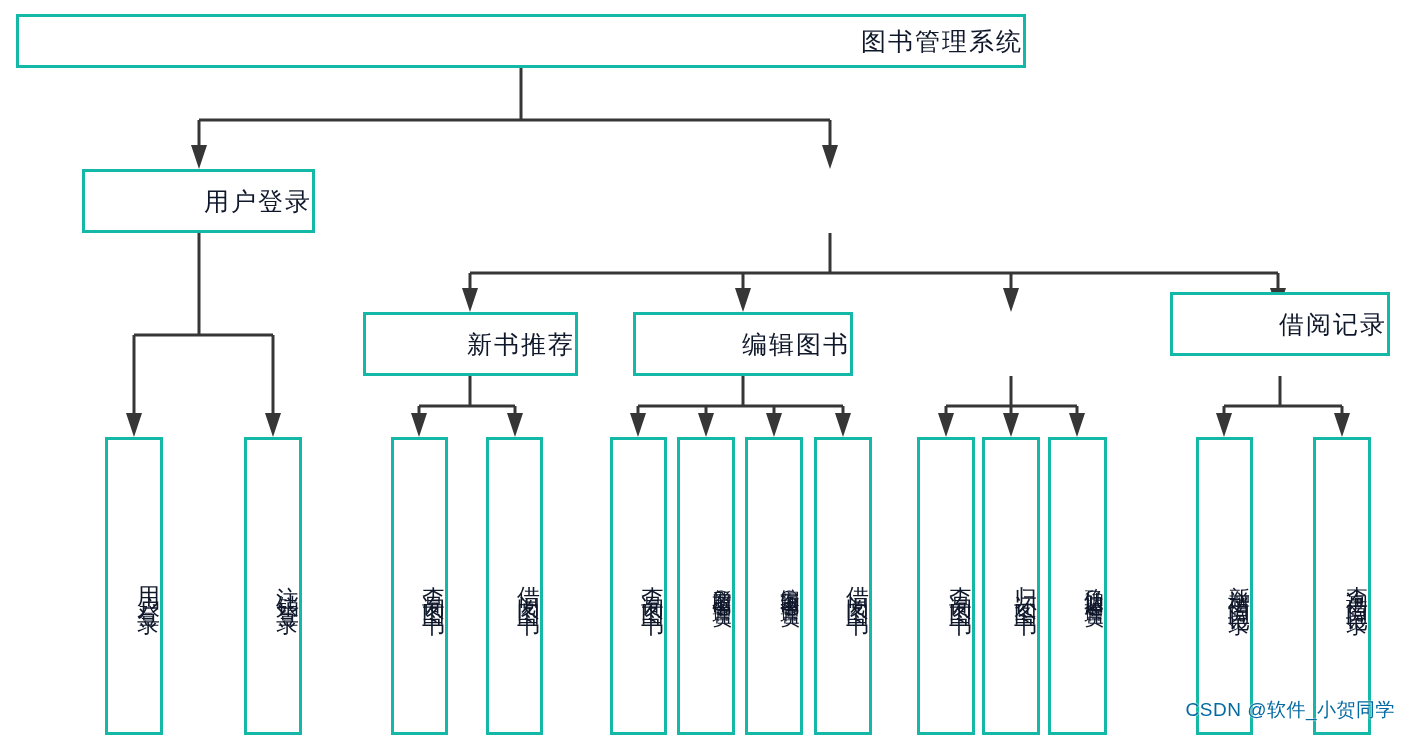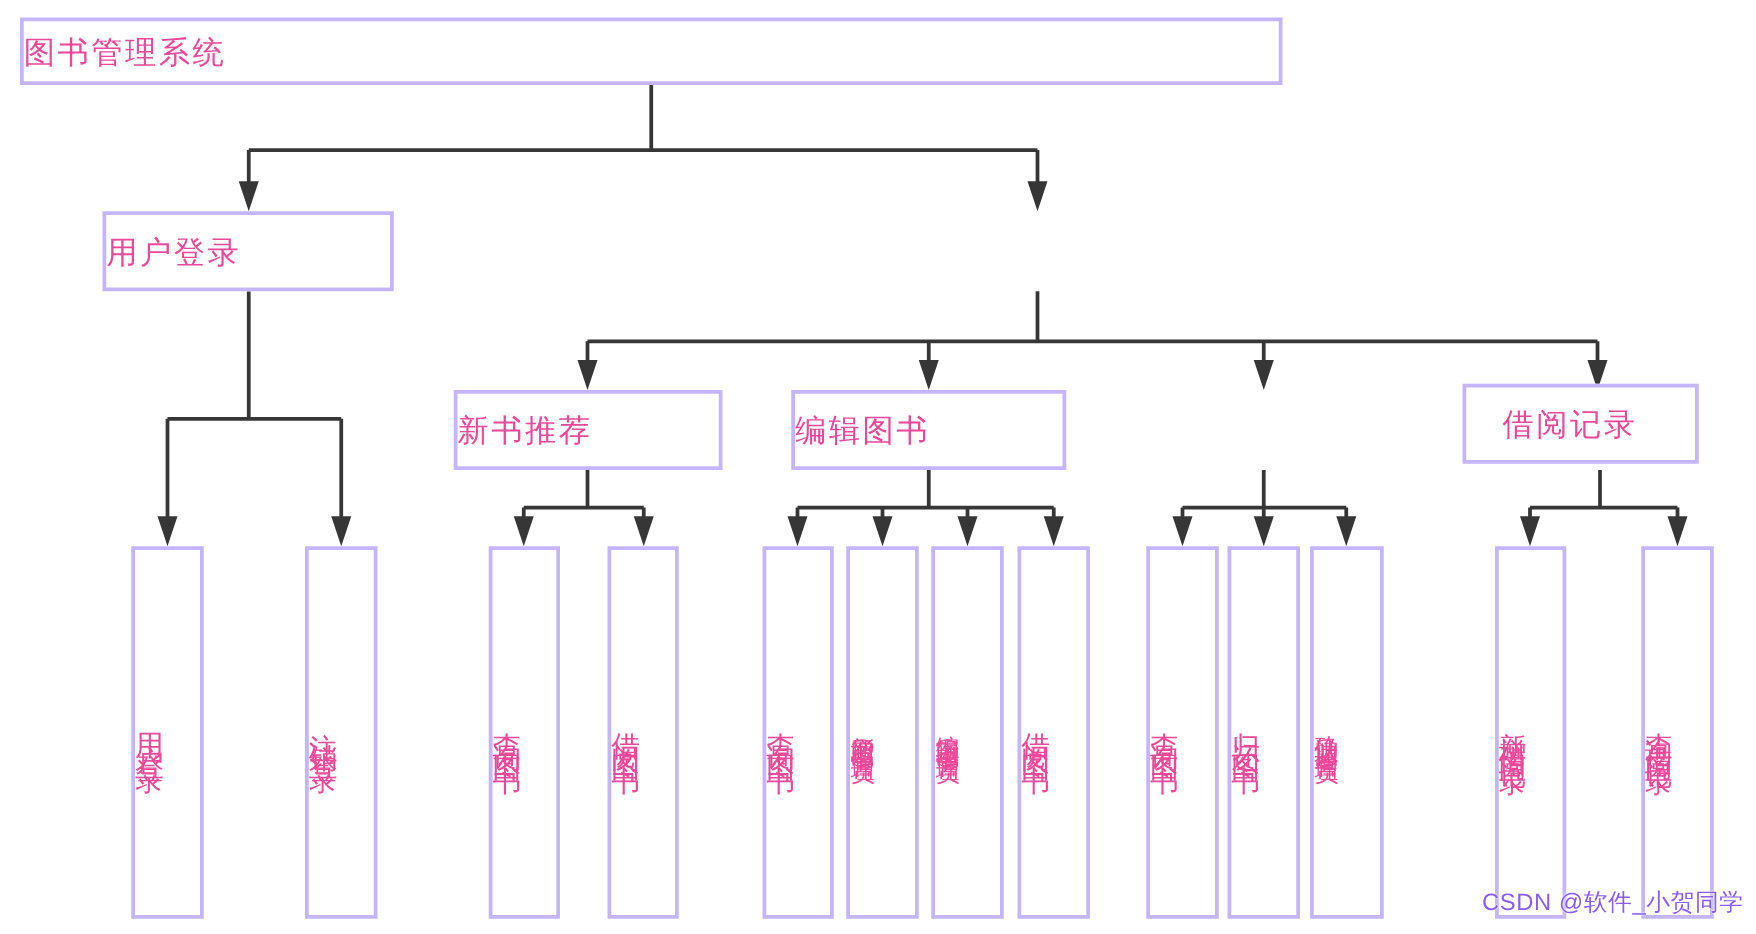--- a/index.html
+++ b/index.html
@@ -7,59 +7,59 @@
     width:1405px;height:747px;
     background:#ffffff;
     font-family:"Liberation Sans","DejaVu Sans",sans-serif;
     position:relative;overflow:hidden;
   }
   .stage{position:absolute;left:0;top:0;width:1405px;height:747px;}
   svg.connectors{position:absolute;left:0;top:0;z-index:1;}
   .node{
     position:absolute;z-index:2;
     background:#ffffff;
-    border:3px solid #c4b5fd;
+    border:3px solid #14b8a6;
     box-sizing:border-box;
-    display:flex;align-items:center;justify-content:flex-start;
-    color:#ec4899;
+    display:flex;align-items:center;justify-content:flex-end;
+    color:#0f172a;
   }
   .hbox{font-size:25px;letter-spacing:2px;white-space:nowrap;}
   .vbox .lbl{
     writing-mode:vertical-rl;
     text-orientation:mixed;
     line-height:1;
     white-space:nowrap;
   }
   .v4 .lbl{font-size:23px;letter-spacing:9px;}
   .v6 .lbl{font-size:22px;letter-spacing:6px;}
   .v10 .lbl{font-size:19px;letter-spacing:3px;}
   
   #n-root{left:16px;top:14px;width:1010px;height:54px;}
   #n-user-login{left:82px;top:169px;width:233px;height:64px;}
   #n-book-mgmt{left:713px;top:169px;width:234px;height:64px;}
   #n-new-book-rec{left:363px;top:312px;width:215px;height:64px;}
   #n-book-borrow{left:633px;top:312px;width:220px;height:64px;}
   #n-current-borrow{left:903px;top:312px;width:216px;height:64px;}
-  #n-borrow-records{left:1170px;top:307px;width:189px;height:64px;padding-left:29px;}
+  #n-borrow-records{left:1170px;top:292px;width:220px;height:64px;padding-left:29px;}
   #n-login{left:105px;top:437px;width:58px;height:298px;}
   #n-logout{left:244px;top:437px;width:58px;height:298px;}
   #n-nb-query{left:391px;top:437px;width:57px;height:298px;}
   #n-nb-borrow{left:486px;top:437px;width:57px;height:298px;}
   #n-bb-query{left:610px;top:437px;width:57px;height:298px;}
   #n-bb-add{left:677px;top:437px;width:58px;height:298px;}
   #n-bb-edit{left:745px;top:437px;width:58px;height:298px;}
   #n-bb-borrow{left:814px;top:437px;width:58px;height:298px;}
   #n-cb-query{left:917px;top:437px;width:58px;height:298px;}
   #n-cb-return{left:982px;top:437px;width:58px;height:298px;}
   #n-cb-confirm{left:1048px;top:437px;width:59px;height:298px;}
   #n-br-add{left:1196px;top:437px;width:57px;height:298px;}
   #n-br-query{left:1313px;top:437px;width:58px;height:298px;}
   .watermark{
-    position:absolute;right:10px;bottom:12px;z-index:3;
-    font-size:19px;color:#8b5cf6;letter-spacing:0.5px;
+    position:absolute;right:10px;bottom:24px;z-index:3;
+    font-size:19px;color:#0369a1;letter-spacing:0.5px;
     text-shadow:0 0 2px #ffffff,0 0 1px #ffffff;
     white-space:nowrap;
   }
 </style>
 </head>
 <body>
 
 <div class="stage">
 
   <svg class="connectors" width="1405" height="747">

